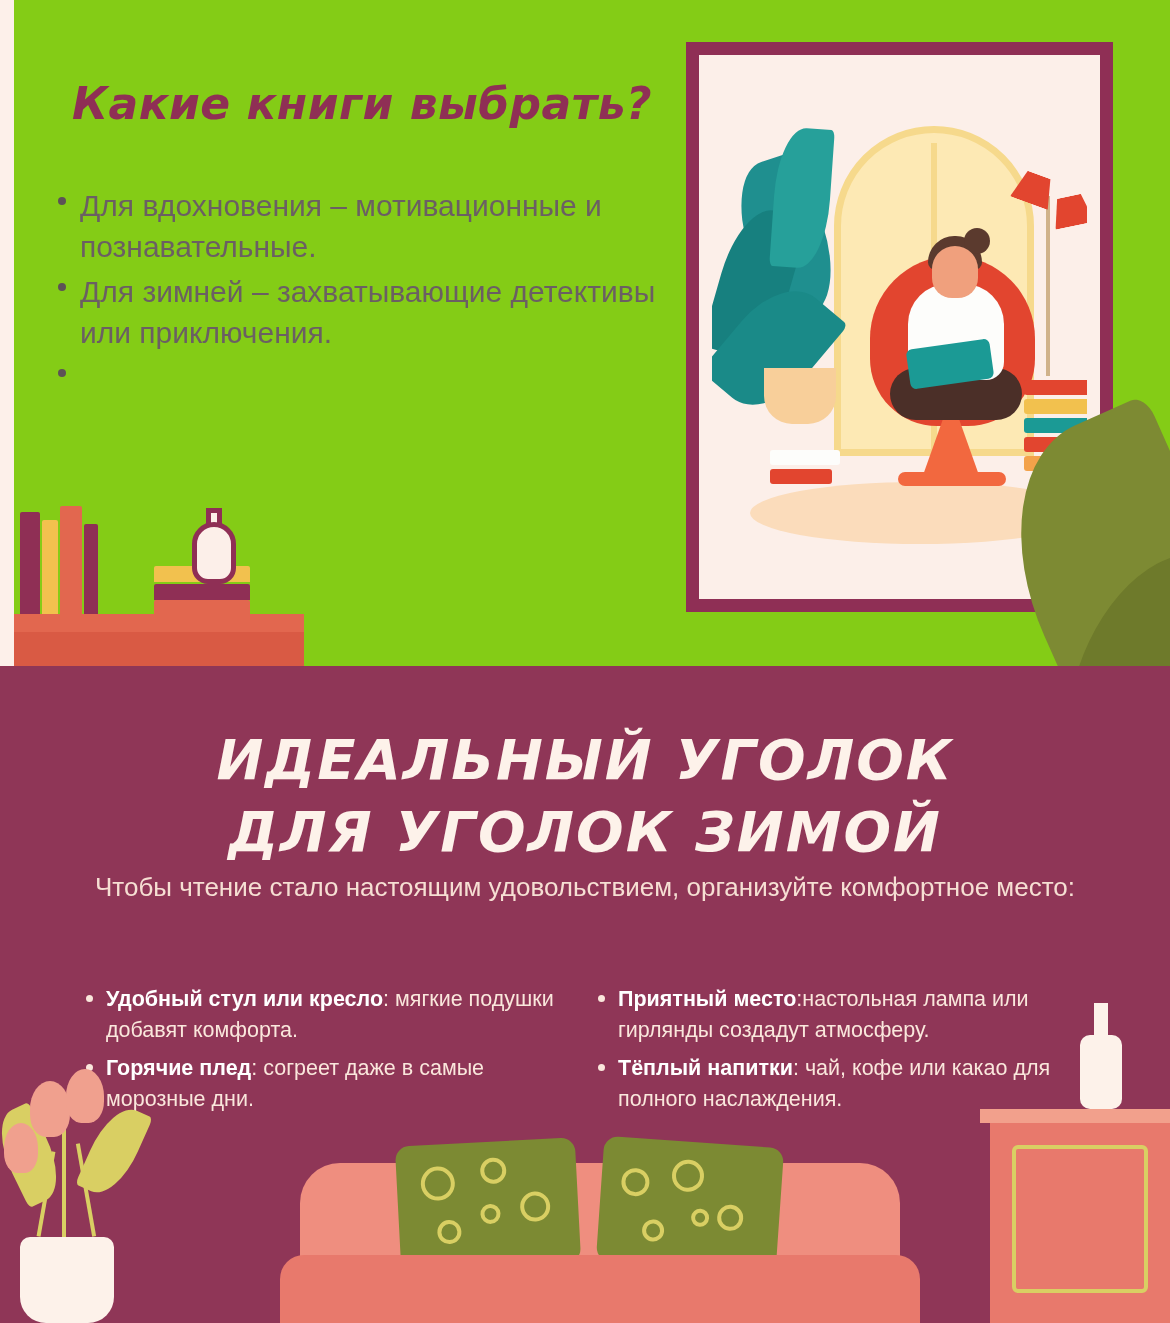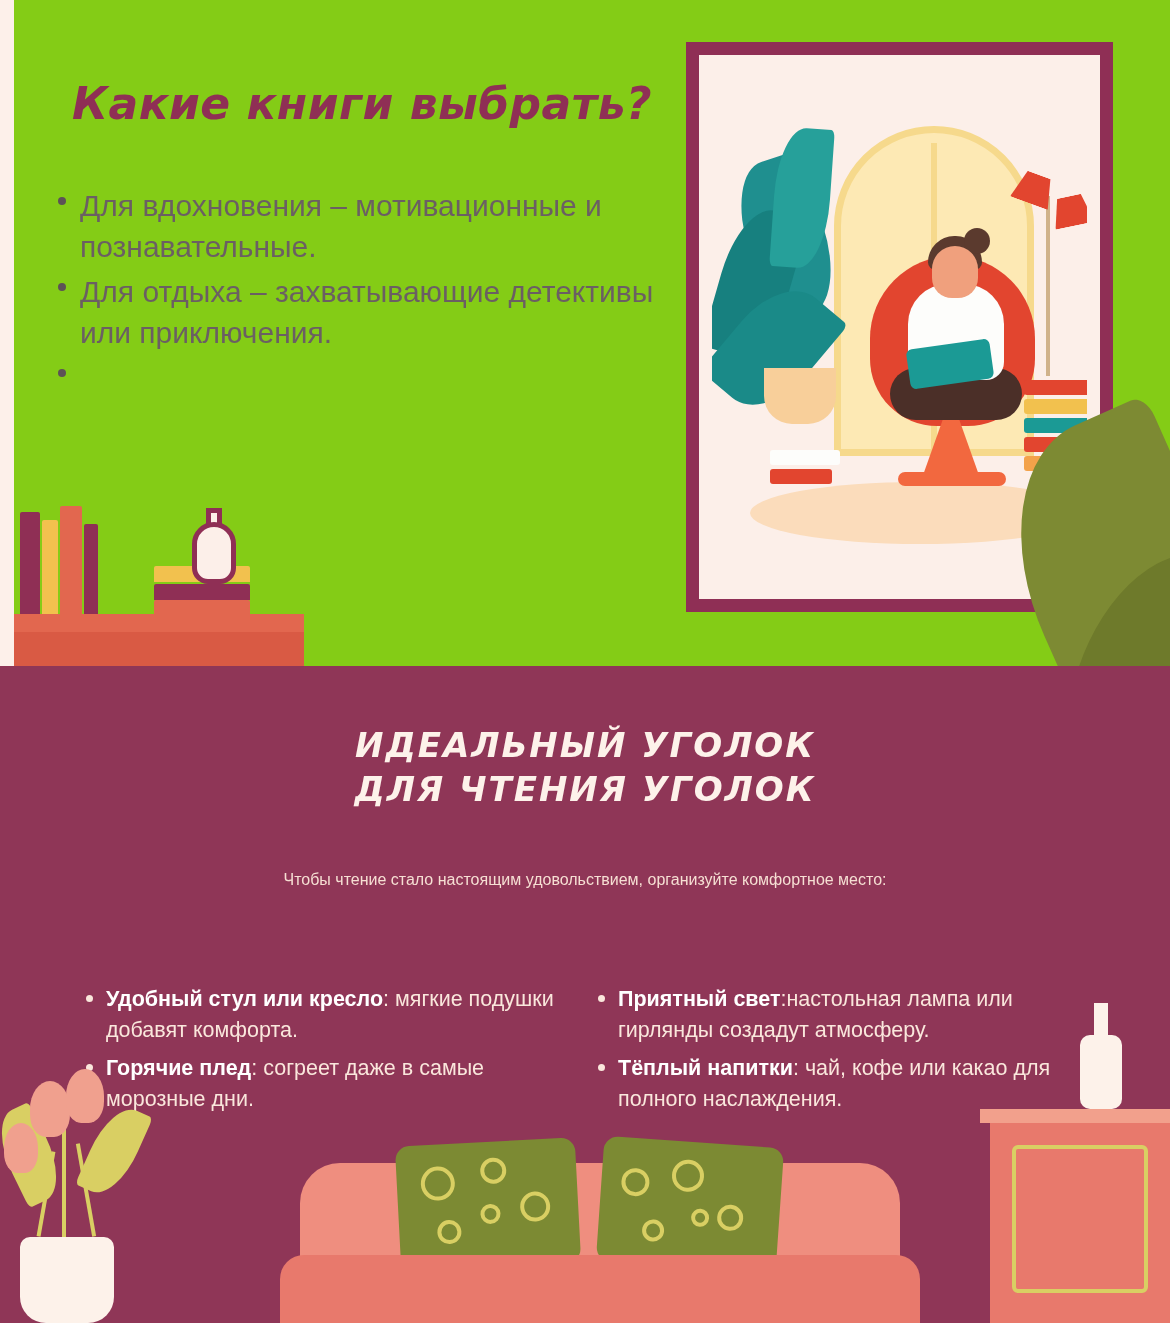--- a/index.html
+++ b/index.html
@@ -295,36 +295,36 @@
     overflow: hidden;
   }
 
   .bottom-title {
     position: absolute;
     top: 58px;
     left: 0;
     width: 1170px;
     text-align: center;
     color: #fdf2ea;
-    font-size: 34px;
+    font-size: 56px;
     line-height: 1.28;
     font-weight: bold;
     font-style: italic;
     letter-spacing: 2px;
     font-family: "DejaVu Sans", sans-serif;
   }
 
   .bottom-sub {
     position: absolute;
     top: 202px;
     left: 0;
     width: 1170px;
     text-align: center;
     color: #f6dfd3;
-    font-size: 16px;
+    font-size: 26px;
     line-height: 1.5;
   }
 
   .col {
     position: absolute;
     top: 318px;
     list-style: none;
   }
   .col-left { left: 80px; width: 490px; }
   .col-right { left: 592px; width: 520px; }
@@ -457,21 +457,21 @@
 
     <h1 class="top-heading">Какие книги выбрать?</h1>
 
     <ul class="top-list">
       <li>
         <span class="bullet"></span>
         <span>Для вдохновения – мотивационные и познавательные.</span>
       </li>
       <li>
         <span class="bullet"></span>
-        <span>Для отдыха – захватывающие детективы или приключения.</span>
+        <span>Для зимней – захватывающие детективы или приключения.</span>
       </li>
       <li>
         <span class="bullet"></span>
       </li>
     </ul>
 
     <div class="frame">
       <div class="frame-inner">
         <div class="window-arch"></div>
         <div class="plant-leaf pl1"></div>
@@ -521,40 +521,40 @@
     </div>
 
     <div class="big-leaf bl1"></div>
     <div class="big-leaf bl2"></div>
   </section>
 
   <section class="bottom-section">
 
     <h2 class="bottom-title">
       <span>ИДЕАЛЬНЫЙ УГОЛОК</span><br>
-      <span>ДЛЯ ЧТЕНИЯ УГОЛОК</span>
+      <span>ДЛЯ УГОЛОК ЗИМОЙ</span>
     </h2>
 
     <p class="bottom-sub">Чтобы чтение стало настоящим удовольствием, организуйте комфортное место:</p>
 
     <ul class="col col-left">
       <li>
         <span class="bullet"></span>
         <b>Удобный стул или кресло</b><span>: мягкие подушки добавят комфорта.</span>
       </li>
       <li>
         <span class="bullet"></span>
         <b>Горячие плед</b><span>: согреет даже в самые морозные дни.</span>
       </li>
     </ul>
 
     <ul class="col col-right">
       <li>
         <span class="bullet"></span>
-        <b>Приятный свет</b><span>:настольная лампа или гирлянды создадут атмосферу.</span>
+        <b>Приятный место</b><span>:настольная лампа или гирлянды создадут атмосферу.</span>
       </li>
       <li>
         <span class="bullet"></span>
         <b>Тёплый напитки</b><span>: чай, кофе или какао для полного наслаждения.</span>
       </li>
     </ul>
 
     <div>
       <div class="sofa"></div>
       <div class="pillow" style="left:398px;">

